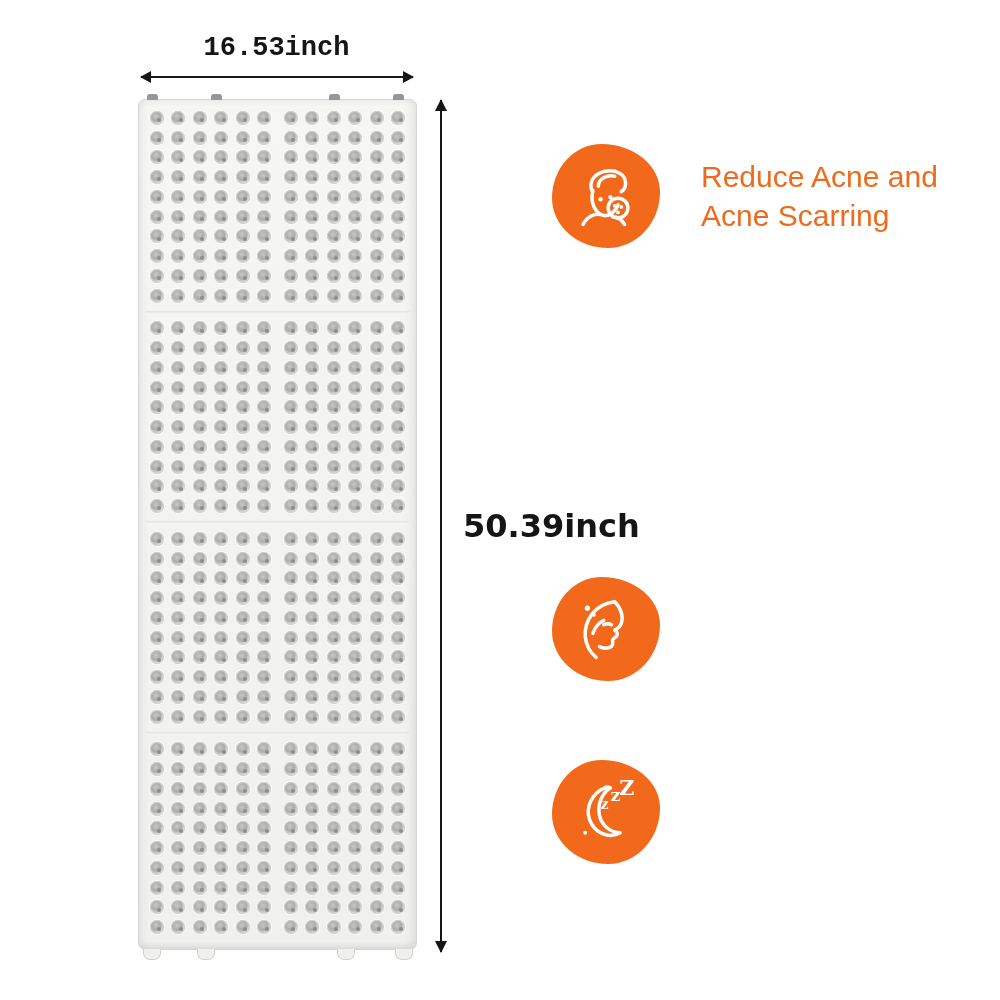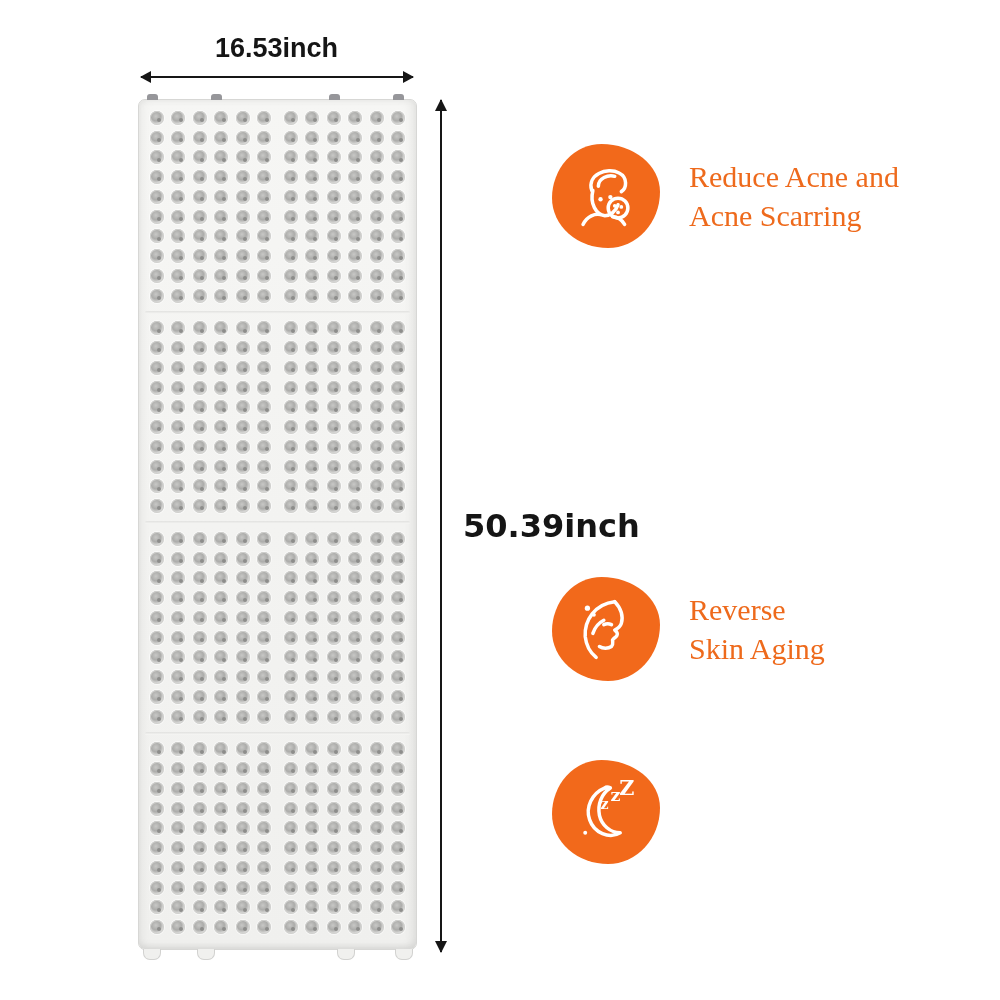--- a/index.html
+++ b/index.html
@@ -1,21 +1,21 @@
 <!DOCTYPE html>
 <html><head>
 <meta charset="utf-8">
 <style>
   html,body{margin:0;padding:0;}
   .stage{position:relative;width:1000px;height:1000px;background:#ffffff;overflow:hidden;
          font-family:"Liberation Sans",sans-serif;}
 
   
   .dim-width-label{position:absolute;left:138px;top:33px;width:277px;text-align:center;
-    font-family:Liberation Sans, sans-serif;font-size:27px;font-weight:600;color:#151515;}
+    font-family:Liberation Mono, monospace;font-size:27px;font-weight:600;color:#151515;}
   .dim-width-arrow{position:absolute;left:141px;top:76px;width:272px;height:2px;background:#161616;}
   .dim-width-arrow::before,.dim-width-arrow::after{content:"";position:absolute;top:-5px;
     border-top:6px solid transparent;border-bottom:6px solid transparent;}
   .dim-width-arrow::before{left:-1px;border-right:11px solid #161616;}
   .dim-width-arrow::after{right:-1px;border-left:11px solid #161616;}
 
   .dim-height-arrow{position:absolute;left:440px;top:100px;width:2px;height:852px;background:#161616;}
   .dim-height-arrow::before,.dim-height-arrow::after{content:"";position:absolute;left:-5px;
     border-left:6px solid transparent;border-right:6px solid transparent;}
   .dim-height-arrow::before{top:-1px;border-bottom:12px solid #161616;}
@@ -47,21 +47,21 @@
 
   
   .feature{position:absolute;left:552px;display:flex;align-items:center;}
   .blob{width:108px;height:104px;flex:0 0 auto;background:#f2691b;
     border-radius:46% 54% 48% 52% / 52% 46% 54% 48%;
     display:flex;align-items:center;justify-content:center;}
   .blob svg{width:70px;height:70px;}
   .blob .ln{fill:none;stroke:#ffffff;stroke-width:3.2;stroke-linecap:round;stroke-linejoin:round;}
   .blob .dt{fill:#ffffff;stroke:none;}
   .blob text{fill:#ffffff;font-family:"DejaVu Serif",serif;}
-  .feature-text{margin-left:29px;font-family:Liberation Serif, serif;font-size:30px;
+  .feature-text{margin-left:41px;font-family:Liberation Sans, sans-serif;font-size:30px;
     line-height:39px;color:#ee6a1c;white-space:nowrap;}
 </style>
 </head>
 <body>
 
 <div class="stage">
 
   <div class="dim-width-label">16.53inch</div>
   <div class="dim-width-arrow"></div>
 
@@ -681,24 +681,20 @@
     <div class="blob">
       <svg viewBox="0 0 64 64">
         <path class="ln" d="M40,7 C22,9 12,24 13,39 C14,48 18,54 23,58"></path>
         <path class="ln" d="M40,7 C46,13 48,21 46,27 C45,30 42,32 40,33 C42,35 43,36 42,38 C41,40 39,40 38,42 C38,44 39,46 37,48 C34,50 29,50 26,48"></path>
         <path class="ln" d="M30,28 C32,27 35,27 37,28"></path>
         <path class="ln" d="M20,36 C22,30 26,26 30,24"></path>
         <circle class="dt" cx="15" cy="13" r="2.4"></circle>
         <circle class="dt" cx="21" cy="19" r="1.7"></circle>
       </svg>
     </div>
-    <div class="feature-text">
-      <div>Reverse</div>
-      <div>Skin Aging</div>
-    </div>
   </div>
 
   <div class="feature" style="top:760px">
     <div class="blob">
       <svg viewBox="0 0 64 64">
         <path class="ln" d="M31,10 C19,15 13,28 17,39 C21,51 35,57 45,51 C36,51 28,44 26,35 C24,25 28,15 36,10 C34,9 32,9 31,10 Z"></path>
         <text x="27" y="29" font-size="13" font-weight="bold">z</text>
         <text x="36" y="22" font-size="16" font-weight="bold">z</text>
         <text x="44" y="16" font-size="19" font-weight="bold">Z</text>
         <circle class="dt" cx="13" cy="51" r="1.8"></circle>

